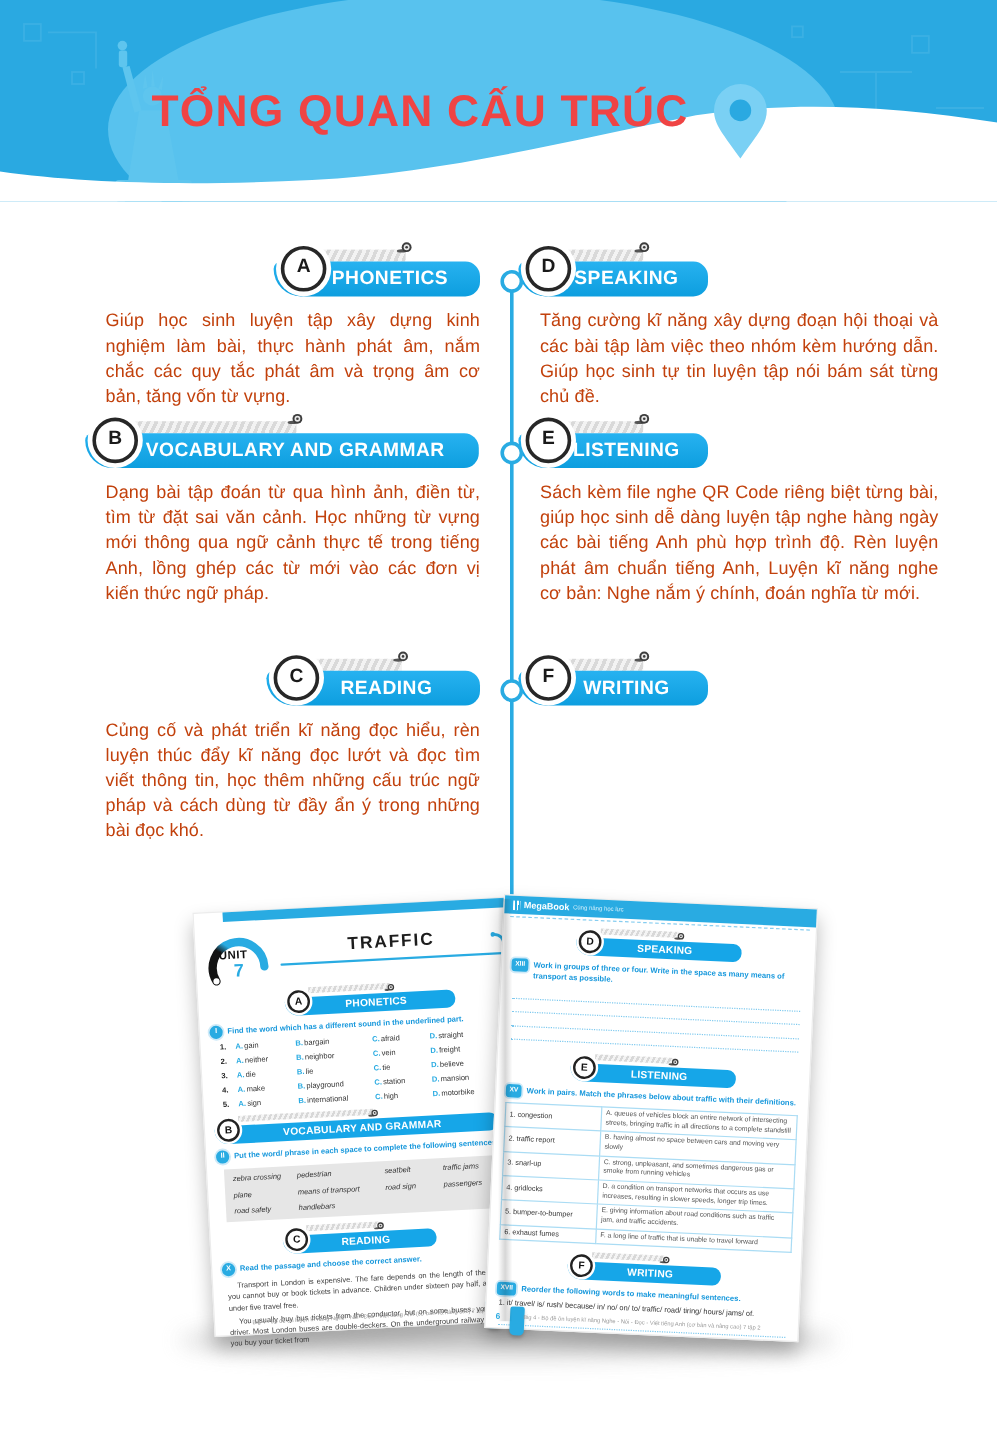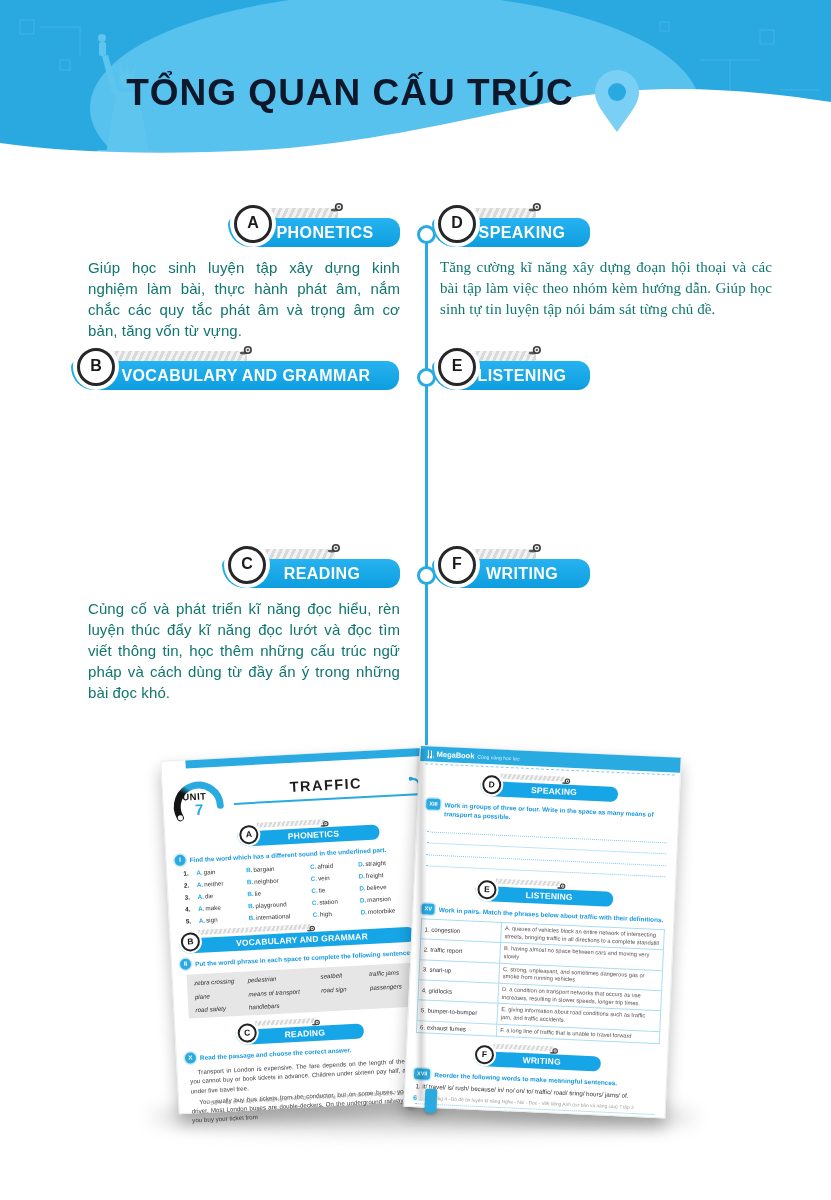--- a/index.html
+++ b/index.html
@@ -2,21 +2,21 @@
 <html><head>
 <meta charset="utf-8">
 <style>
   html,body{margin:0;padding:0;background:#fff;}
   body{width:831px;height:1200px;position:relative;font-family:"Liberation Sans",sans-serif;overflow:hidden;}
 
   
   .header{position:relative;width:831px;height:168px;}
   .header svg{display:block;}
   .header-title{position:absolute;top:72px;left:55px;width:590px;text-align:center;
-    font-size:37px;font-weight:800;color:#0f172a;letter-spacing:1px;}
+    font-size:37px;font-weight:800;color:#ef4444;letter-spacing:1px;}
 
   
   .main{position:relative;width:831px;height:567px;}
   .tl-line{position:absolute;left:425px;top:64px;width:3px;height:524px;background:#29abe2;border-radius:2px;z-index:0;}
   .tl-node{position:absolute;left:417px;width:13px;height:13px;border:3.5px solid #29abe2;border-radius:50%;background:#fff;z-index:1;}
   .n1{top:57px}.n2{top:200px}.n3{top:398px}
 
   .sec{position:absolute;width:345px;}
   .sec-a{left:55px;top:37px}.sec-b{left:55px;top:180px}.sec-c{left:55px;top:378px}
   .sec-d{left:432px;top:37px}.sec-e{left:432px;top:180px}.sec-f{left:432px;top:378px}
@@ -30,22 +30,22 @@
     background:linear-gradient(180deg,#27b2f0 0%,#0d9edf 100%);color:#fff;font-weight:800;font-size:16px;
     line-height:29px;text-align:center;letter-spacing:.4px;padding-left:22px;}
   .banner .badge{position:absolute;left:6px;top:0;width:32px;height:32px;border-radius:50%;background:#fff;
     border:3px solid #272727;box-shadow:0 0 0 4px #fff;z-index:2;text-align:center;line-height:30px;
     font-weight:800;font-size:16px;color:#1a1a1a;}
   .banner .ribbon{position:absolute;top:3px;left:38px;width:42%;height:10px;
     background:repeating-linear-gradient(115deg,#d9d9d9 0 3px,#f3f3f3 3px 6px);}
   .banner .snail{position:absolute;top:-7px;left:calc(38px + 42% - 8px);}
 
   .ov-text{margin:10px 0 0 33px;width:312px;font-size:15px;line-height:21px;text-align:justify;
-    color:#0f766e;letter-spacing:.1px;}
-  .sec-d .ov-text,.sec-e .ov-text,.sec-f .ov-text{margin-left:8px;width:332px;font-family:Liberation Serif, serif;}
+    color:#c2410c;letter-spacing:.1px;}
+  .sec-d .ov-text,.sec-e .ov-text,.sec-f .ov-text{margin-left:18px;width:332px;}
 
   
   .book{position:relative;width:831px;height:465px;z-index:2;}
   .book-shadow{position:absolute;left:150px;right:135px;top:368px;height:28px;background:#c9c9c9;
     border-radius:50%;filter:blur(9px);opacity:.85;}
   .spine{position:absolute;left:415px;top:14px;width:12px;height:352px;z-index:5;
     background:linear-gradient(90deg,rgba(0,0,0,0),rgba(0,0,0,.16) 50%,rgba(0,0,0,0));}
   .page{position:absolute;background:#fff;box-shadow:0 9px 16px rgba(0,0,0,.28);border:1px solid #ececec;z-index:4;}
   .lp{left:160px;top:12px;width:260px;height:352px;transform:rotate(-3deg);transform-origin:top right;}
   .rp{left:420px;top:10px;width:260px;height:360px;transform:rotate(2.6deg);transform-origin:top left;}
@@ -177,20 +177,21 @@
       <span class="ribbon"></span>
       <span class="snail"><svg width="15" height="10" viewBox="0 0 22 14">
             <ellipse cx="7" cy="11.5" rx="6" ry="2" fill="#555"></ellipse>
             <circle cx="13" cy="7" r="6" fill="#3d3d3d"></circle>
             <circle cx="13" cy="7" r="3.6" fill="#e8e8e8"></circle>
             <circle cx="13" cy="7" r="1.6" fill="#3d3d3d"></circle>
           </svg></span>
       <span class="badge">B</span>
       <div class="pill">VOCABULARY AND GRAMMAR</div>
     </div>
+    <p class="ov-text">Dạng bài tập đoán từ qua hình ảnh, điền từ, tìm từ đặt sai văn cảnh. Học những từ vựng mới thông qua ngữ cảnh thực tế trong tiếng Anh, lồng ghép các từ mới vào các đơn vị kiến thức ngữ pháp.</p>
   </section>
 
   <section class="sec sec-c">
     <div class="banner b-c">
       <span class="ribbon"></span>
       <span class="snail"><svg width="15" height="10" viewBox="0 0 22 14">
             <ellipse cx="7" cy="11.5" rx="6" ry="2" fill="#555"></ellipse>
             <circle cx="13" cy="7" r="6" fill="#3d3d3d"></circle>
             <circle cx="13" cy="7" r="3.6" fill="#e8e8e8"></circle>
             <circle cx="13" cy="7" r="1.6" fill="#3d3d3d"></circle>
@@ -221,20 +222,21 @@
       <span class="ribbon"></span>
       <span class="snail"><svg width="15" height="10" viewBox="0 0 22 14">
             <ellipse cx="7" cy="11.5" rx="6" ry="2" fill="#555"></ellipse>
             <circle cx="13" cy="7" r="6" fill="#3d3d3d"></circle>
             <circle cx="13" cy="7" r="3.6" fill="#e8e8e8"></circle>
             <circle cx="13" cy="7" r="1.6" fill="#3d3d3d"></circle>
           </svg></span>
       <span class="badge">E</span>
       <div class="pill">LISTENING</div>
     </div>
+    <p class="ov-text">Sách kèm file nghe QR Code riêng biệt từng bài, giúp học sinh dễ dàng luyện tập nghe hàng ngày các bài tiếng Anh phù hợp trình độ. Rèn luyện phát âm chuẩn tiếng Anh, Luyện kĩ năng nghe cơ bản: Nghe nắm ý chính, đoán nghĩa từ mới.</p>
   </section>
 
   <section class="sec sec-f">
     <div class="banner b-def">
       <span class="ribbon"></span>
       <span class="snail"><svg width="15" height="10" viewBox="0 0 22 14">
             <ellipse cx="7" cy="11.5" rx="6" ry="2" fill="#555"></ellipse>
             <circle cx="13" cy="7" r="6" fill="#3d3d3d"></circle>
             <circle cx="13" cy="7" r="3.6" fill="#e8e8e8"></circle>
             <circle cx="13" cy="7" r="1.6" fill="#3d3d3d"></circle>

